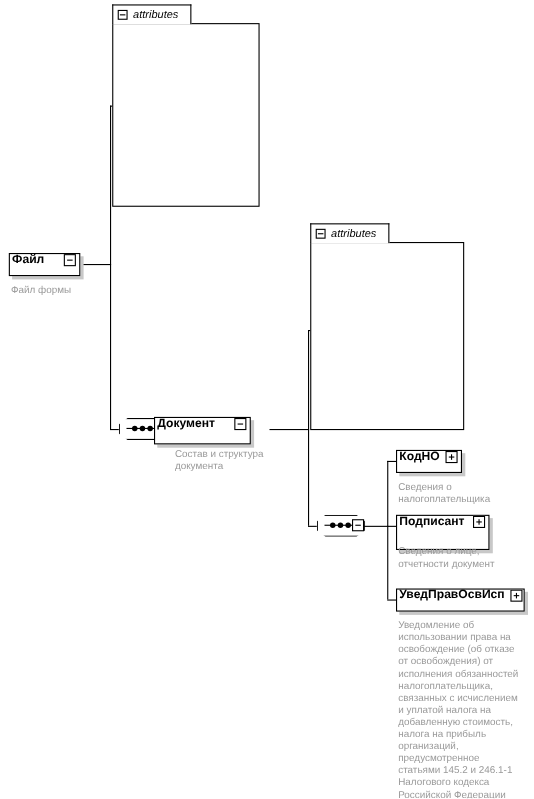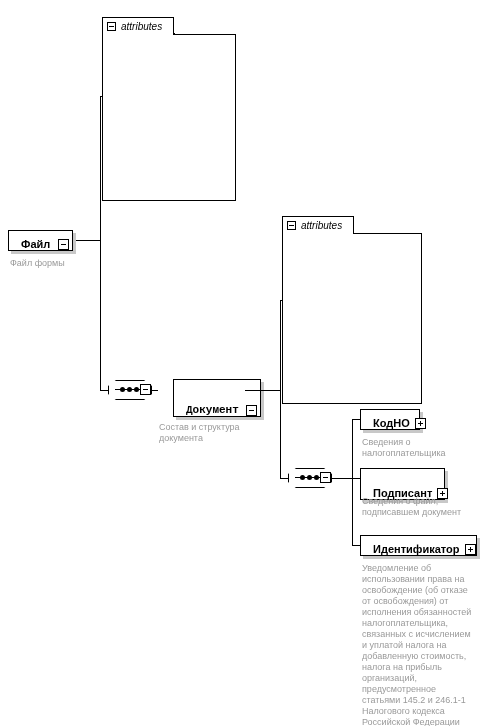--- a/index.html
+++ b/index.html
@@ -28,22 +28,22 @@
   .line-v { width: 1px; }
 
   
   .node {
     position: absolute;
     box-sizing: border-box;
     background: #ffffff;
     border: 1px solid #000000;
     box-shadow: 3px 3px 0 0 #c8c8c8;
     display: flex;
-    align-items: flex-end;
-    padding: 0 12px;
+    align-items: flex-start;
+    padding: 0 2px;
     white-space: nowrap;
   }
   .node .node-label {
     font-size: 11px;
     font-weight: bold;
     color: #000000;
     line-height: 1;
   }
   .node.has-toggle { padding-right: 3px; }
   .node .node-label.grow { flex: 1 1 auto; padding-right: 5px; }
@@ -105,21 +105,20 @@
     position: absolute;
     font-size: 9px;
     line-height: 11px;
     color: #9a9a9a;
     white-space: pre-line;
   }
 
   
   .attr-panel {
     position: absolute;
-    margin-top: 13px;
   }
   .attr-panel .tab {
     position: absolute;
     left: 0;
     top: 0;
     height: 18px;
     box-sizing: border-box;
     border: 1px solid #000000;
     border-bottom: none;
     background: #ffffff;
@@ -248,25 +247,25 @@
   <div class="seq" style="left:108px; top:380px;">
     <div class="shape"></div>
     <div class="axis"></div>
     <div class="dot d1"></div>
     <div class="dot d2"></div>
     <div class="dot d3"></div>
   </div>
   <div class="toggle standalone" style="left:140px; top:384px;"></div>
   <div class="line-h" style="left:151px; top:390px; width:7px;"></div>
 
-  <div class="node has-toggle" style="left:173px; top:379px; width:88px; height:38px;font-family:Liberation Mono, monospace;">
+  <div class="node has-toggle" style="left:140px; top:379px; width:88px; height:25px;">
     <span class="node-label grow">Документ</span>
     <span class="toggle"></span>
   </div>
-  <div class="desc" style="left:159px; top:422px; width:100px;">Состав и структура документа</div>
+  <div class="desc" style="left:159px; top:407px; width:100px;">Состав и структура документа</div>
 
   <div class="line-h" style="left:245px; top:390px; width:36px;"></div>
   <div class="line-v" style="left:280px; top:300px; height:178px;"></div>
   <div class="line-h" style="left:280px; top:300px; width:12px;"></div>
   <div class="line-h" style="left:280px; top:478px; width:8px;"></div>
 
   <div class="attr-panel" style="left:282px; top:203px; width:140px; height:188px;">
     <div class="tab" style="width:72px;">
       <span class="tab-toggle"></span>
       <span class="tab-label">attributes</span>
@@ -308,21 +307,21 @@
   <div class="node has-toggle" style="left:360px; top:409px; width:60px; height:21px;">
     <span class="node-label grow">КодНО</span>
     <span class="toggle plus"></span>
   </div>
   <div class="desc" style="left:362px; top:437px; width:110px;">Сведения о налогоплательщика</div>
 
   <div class="node has-toggle" style="left:360px; top:468px; width:85px; height:32px;">
     <span class="node-label grow">Подписант</span>
     <span class="toggle plus"></span>
   </div>
-  <div class="desc" style="left:362px; top:496px; width:112px;">Сведения о файл, подписавшем документ</div>
+  <div class="desc" style="left:362px; top:496px; width:112px;">Сведения о лице, отчетности документ</div>
 
   <div class="node has-toggle" style="left:360px; top:535px; width:117px; height:21px;">
-    <span class="node-label grow">Идентификатор</span>
+    <span class="node-label grow">УведПравОсвИсп</span>
     <span class="toggle plus"></span>
   </div>
   <div class="desc" style="left:362px; top:563px; width:112px;">Уведомление об использовании  права на освобождение (об отказе от освобождения) от исполнения обязанностей налогоплательщика, связанных с исчислением и уплатой налога на добавленную стоимость, налога на прибыль организаций, предусмотренное статьями 145.2 и 246.1-1 Налогового кодекса Российской Федерации</div>
 
 </div>
 
 </body></html>

